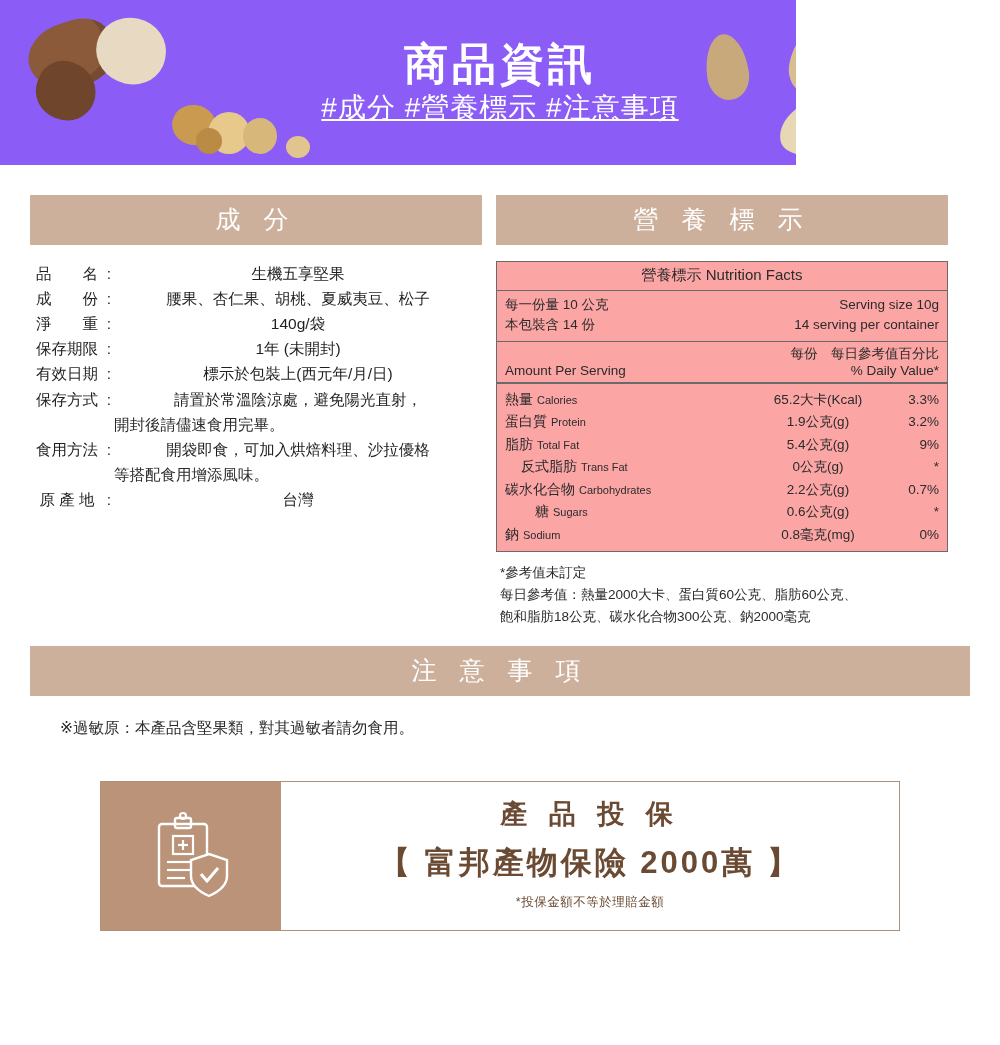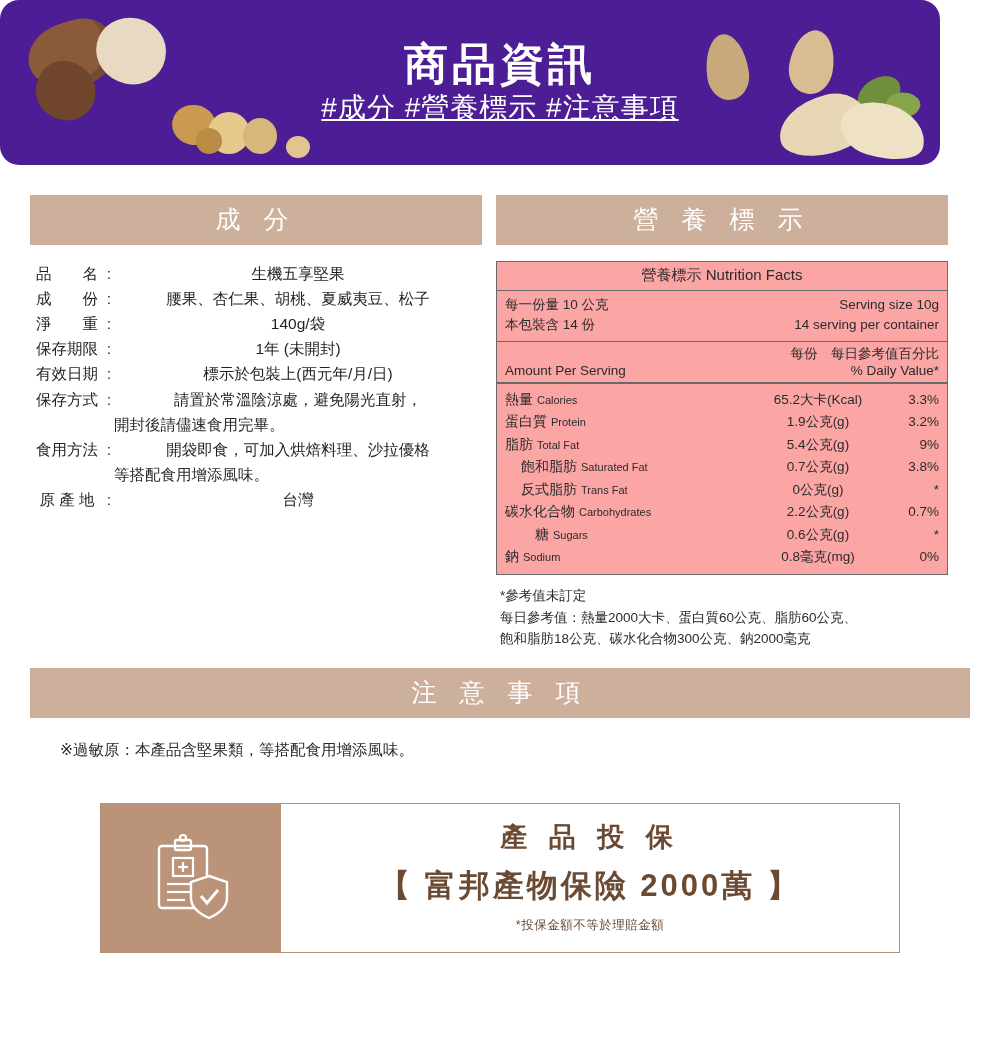--- a/index.html
+++ b/index.html
@@ -9,24 +9,23 @@
     background:#ffffff;
     font-family:"Liberation Sans","DejaVu Sans",sans-serif;
     color:#2b2b2b;
     position:relative;
     overflow:hidden;
   }
 
   
   .header {
     position:relative;
-    width:940px; height:165px;
-    background:#4c1d95;
+    width:796px; height:165px;
+    background:#8b5cf6;
     overflow:hidden;
-    border-radius:19px;
   }
   .header-inner {
     position:absolute; left:0; top:0; width:1000px; height:165px;
     display:flex; flex-direction:column; align-items:center; justify-content:center;
   }
   .header-title {
     font-size:44px; font-weight:bold; color:#ffffff; letter-spacing:4px;
     line-height:1.1; margin-top:2px;
   }
   .header-tags {
@@ -254,25 +253,20 @@
           <span class="nf-nm"><span class="zh">蛋白質</span><span class="en">Protein</span></span>
           <span class="nf-amt">1.9公克(g)</span>
           <span class="nf-dv">3.2%</span>
         </div>
         <div class="nf-row">
           <span class="nf-nm"><span class="zh">脂肪</span><span class="en">Total Fat</span></span>
           <span class="nf-amt">5.4公克(g)</span>
           <span class="nf-dv">9%</span>
         </div>
         <div class="nf-row">
-          <span class="nf-nm ind1"><span class="zh">飽和脂肪</span><span class="en">Saturated Fat</span></span>
-          <span class="nf-amt">0.7公克(g)</span>
-          <span class="nf-dv">3.8%</span>
-        </div>
-        <div class="nf-row">
           <span class="nf-nm ind1"><span class="zh">反式脂肪</span><span class="en">Trans Fat</span></span>
           <span class="nf-amt">0公克(g)</span>
           <span class="nf-dv">*</span>
         </div>
         <div class="nf-row">
           <span class="nf-nm"><span class="zh">碳水化合物</span><span class="en">Carbohydrates</span></span>
           <span class="nf-amt">2.2公克(g)</span>
           <span class="nf-dv">0.7%</span>
         </div>
         <div class="nf-row">
@@ -291,21 +285,21 @@
     <div class="nf-foot">
       <div>*參考值未訂定</div>
       <div>每日參考值：熱量2000大卡、蛋白質60公克、脂肪60公克、</div>
       <div>飽和脂肪18公克、碳水化合物300公克、鈉2000毫克</div>
     </div>
   </div>
 </div>
 
 <div class="bar-full">注 意 事 項</div>
 <div class="notice">
-  <div class="notice-text">※過敏原：本產品含堅果類，等搭配食用增添風味。</div>
+  <div class="notice-text">※過敏原：本產品含堅果類，對其過敏者請勿食用。</div>
 </div>
 
 <div class="ins-wrap">
   <div class="ins">
     <div class="ins-left">
       <svg width="92" height="92" viewBox="0 0 92 92">
         <rect x="14" y="14" width="48" height="62" rx="3" fill="none" stroke="#ffffff" stroke-width="2.4"></rect>
         <rect x="30" y="8" width="16" height="10" rx="2" fill="none" stroke="#ffffff" stroke-width="2.4"></rect>
         <circle cx="38" cy="6" r="3" fill="none" stroke="#ffffff" stroke-width="2.2"></circle>
         <rect x="28" y="26" width="20" height="18" fill="none" stroke="#ffffff" stroke-width="2.2"></rect>

